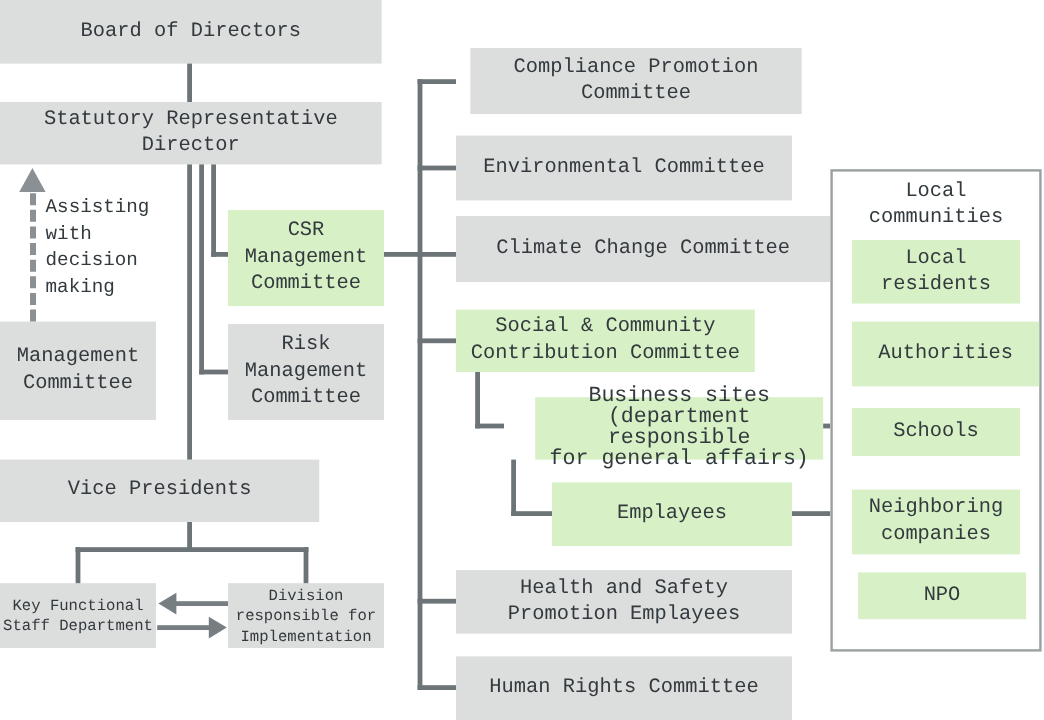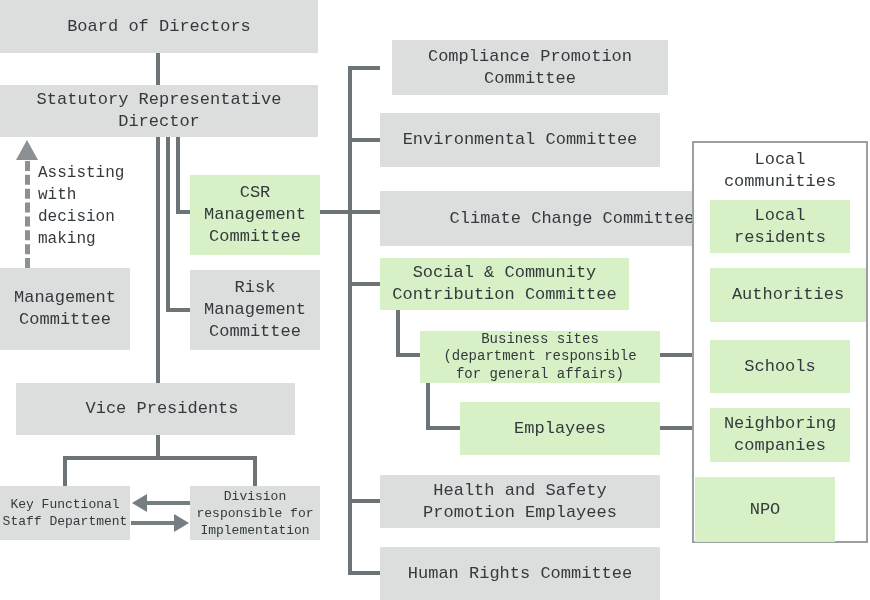--- a/index.html
+++ b/index.html
@@ -18,21 +18,21 @@
     overflow:hidden;font-family:Liberation Mono, monospace;
   }
   .box{
     position:absolute;display:flex;align-items:center;justify-content:center;
     text-align:center;font-size:17px;line-height:22px;color:var(--text);
     white-space:pre-line;
   }
   .gray{background:var(--box-gray);}
   .green{background:var(--box-green);}
   .small{font-size:13px;line-height:17px;}
-  .biz{font-size:14px;line-height:17.5px;}
+  .biz{font-size:18px;line-height:17.5px;margin-left:26px;}
   .line{position:absolute;background:var(--line);}
   .note{
     position:absolute;left:38px;top:162px;width:140px;color:var(--text);
     font-size:16px;line-height:22px;white-space:pre-line;text-align:left;
   }
   .dash-line{
     position:absolute;left:25px;top:161px;width:0;height:107px;
     border-left:5px dashed var(--dashed);
   }
   .up-head{
@@ -74,21 +74,21 @@
 Committee</div>
 
   <div class="box green" style="left:190px;top:175px;width:130px;height:80px;">CSR
 Management
 Committee</div>
 
   <div class="box gray" style="left:190px;top:270px;width:130px;height:80px;">Risk
 Management
 Committee</div>
 
-  <div class="box gray" style="left:16px;top:383px;width:266px;height:52px;padding-left:13px;">Vice Presidents</div>
+  <div class="box gray" style="left:0;top:383px;width:266px;height:52px;">Vice Presidents</div>
 
   <div class="box gray small" style="left:0;top:486px;width:130px;height:54px;">Key Functional
 Staff Department</div>
 
   <div class="box gray small" style="left:190px;top:486px;width:130px;height:54px;">Division
 responsible for
 Implementation</div>
 
   <div class="up-head"></div>
   <div class="dash-line"></div>
@@ -128,21 +128,21 @@
   <div class="line" style="left:426px;top:426px;width:34px;height:4px;"></div>
 
   <div class="line" style="left:660px;top:353px;width:32px;height:4px;"></div>
   <div class="line" style="left:660px;top:426px;width:32px;height:4px;"></div>
 
   <div class="box gray" style="left:380px;top:40px;width:276px;height:55px;margin-left:12px;">Compliance Promotion
 Committee</div>
 
   <div class="box gray" style="left:380px;top:113px;width:280px;height:54px;">Environmental Committee</div>
 
-  <div class="box gray" style="left:380px;top:191px;width:312px;height:55px;padding-left:36px;">Climate Change Committee</div>
+  <div class="box gray" style="left:380px;top:180px;width:312px;height:55px;">Climate Change Committee</div>
 
   <div class="box green" style="left:380px;top:258px;width:249px;height:52px;">Social &amp; Community
 Contribution Committee</div>
 
   <div class="box green biz" style="left:420px;top:331px;width:240px;height:52px;">Business sites
 (department responsible
 for general affairs)</div>
 
   <div class="box green" style="left:460px;top:402px;width:200px;height:53px;">Emplayees</div>
 
@@ -153,20 +153,20 @@
 
   <div class="container"></div>
   <div class="container-title">Local
 communities</div>
 
   <div class="box green" style="left:710px;top:200px;width:140px;height:53px;">Local
 residents</div>
 
   <div class="box green" style="left:710px;top:268px;width:156px;height:54px;">Authorities</div>
 
-  <div class="box green" style="left:710px;top:340px;width:140px;height:53px;">Schools</div>
+  <div class="box green" style="left:710px;top:340px;width:140px;height:40px;">Schools</div>
 
   <div class="box green" style="left:710px;top:408px;width:140px;height:54px;">Neighboring
 companies</div>
 
-  <div class="box green" style="left:695px;top:477px;width:140px;height:65px;">NPO</div>
+  <div class="box green" style="left:715px;top:477px;width:140px;height:39px;">NPO</div>
 
 </div>
 
 </body></html>

